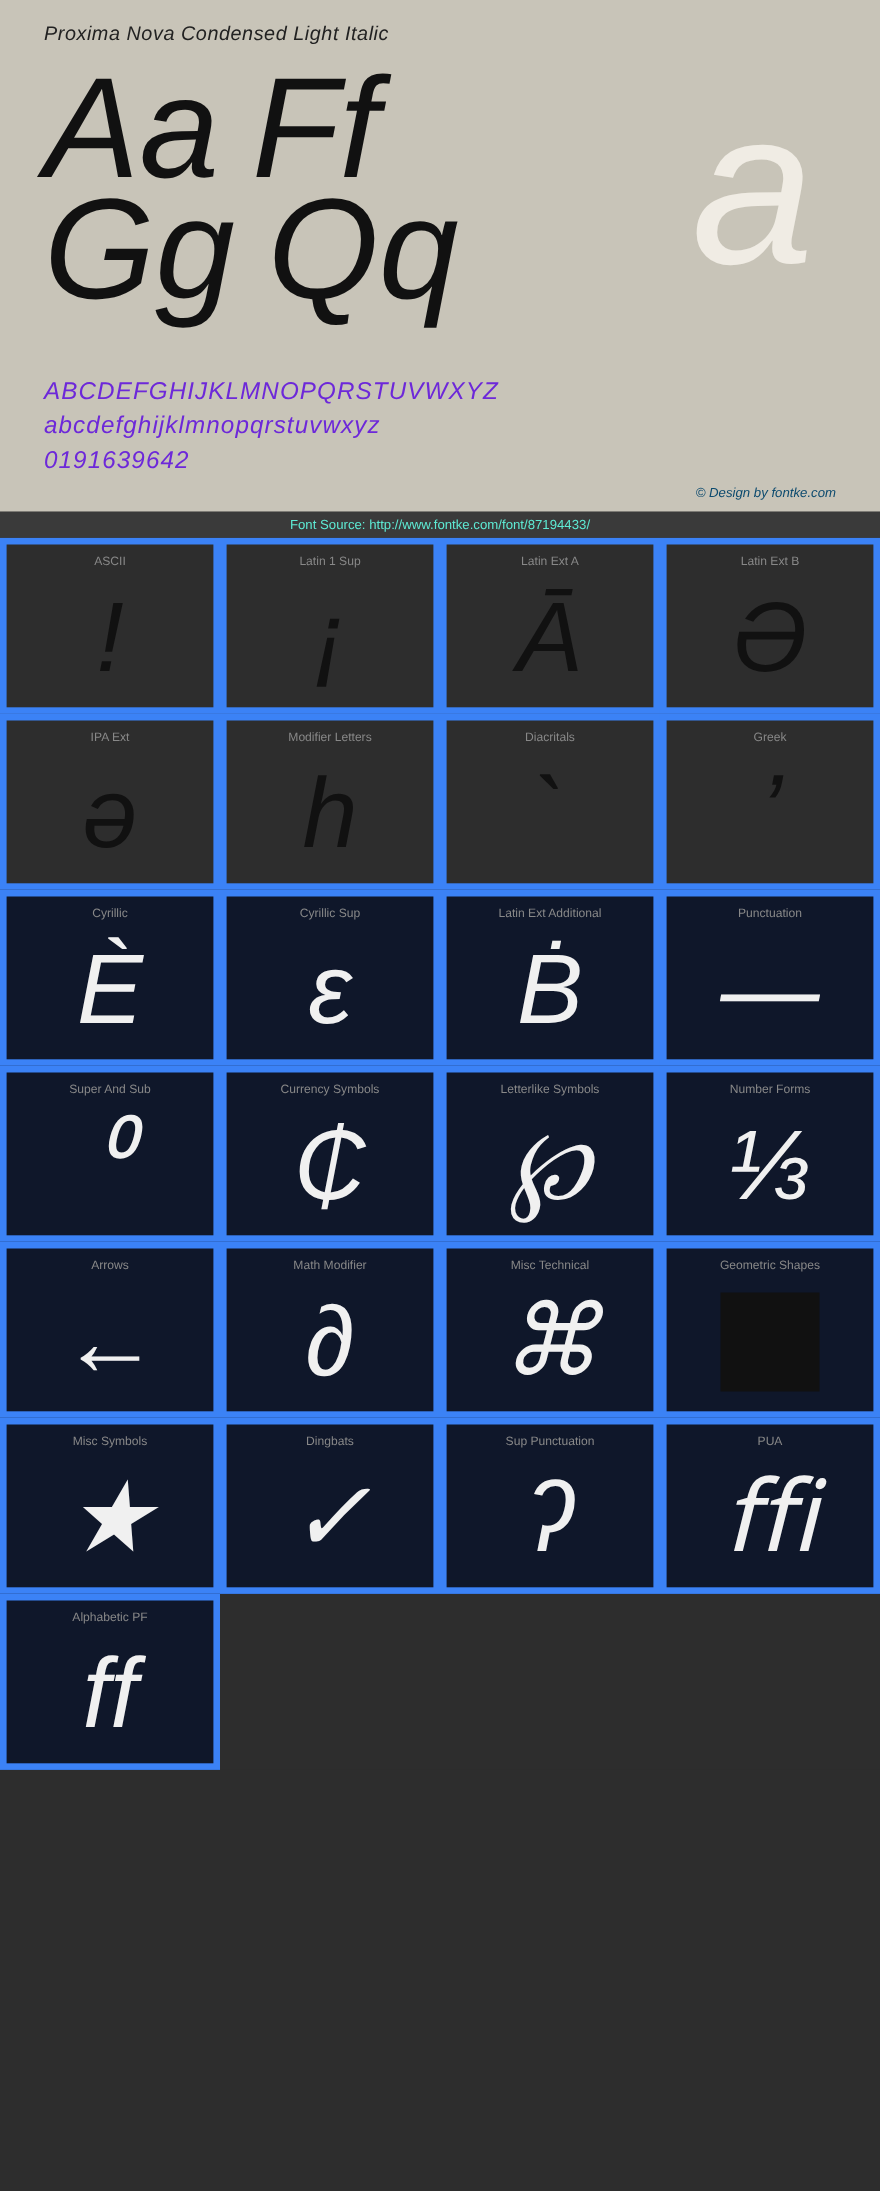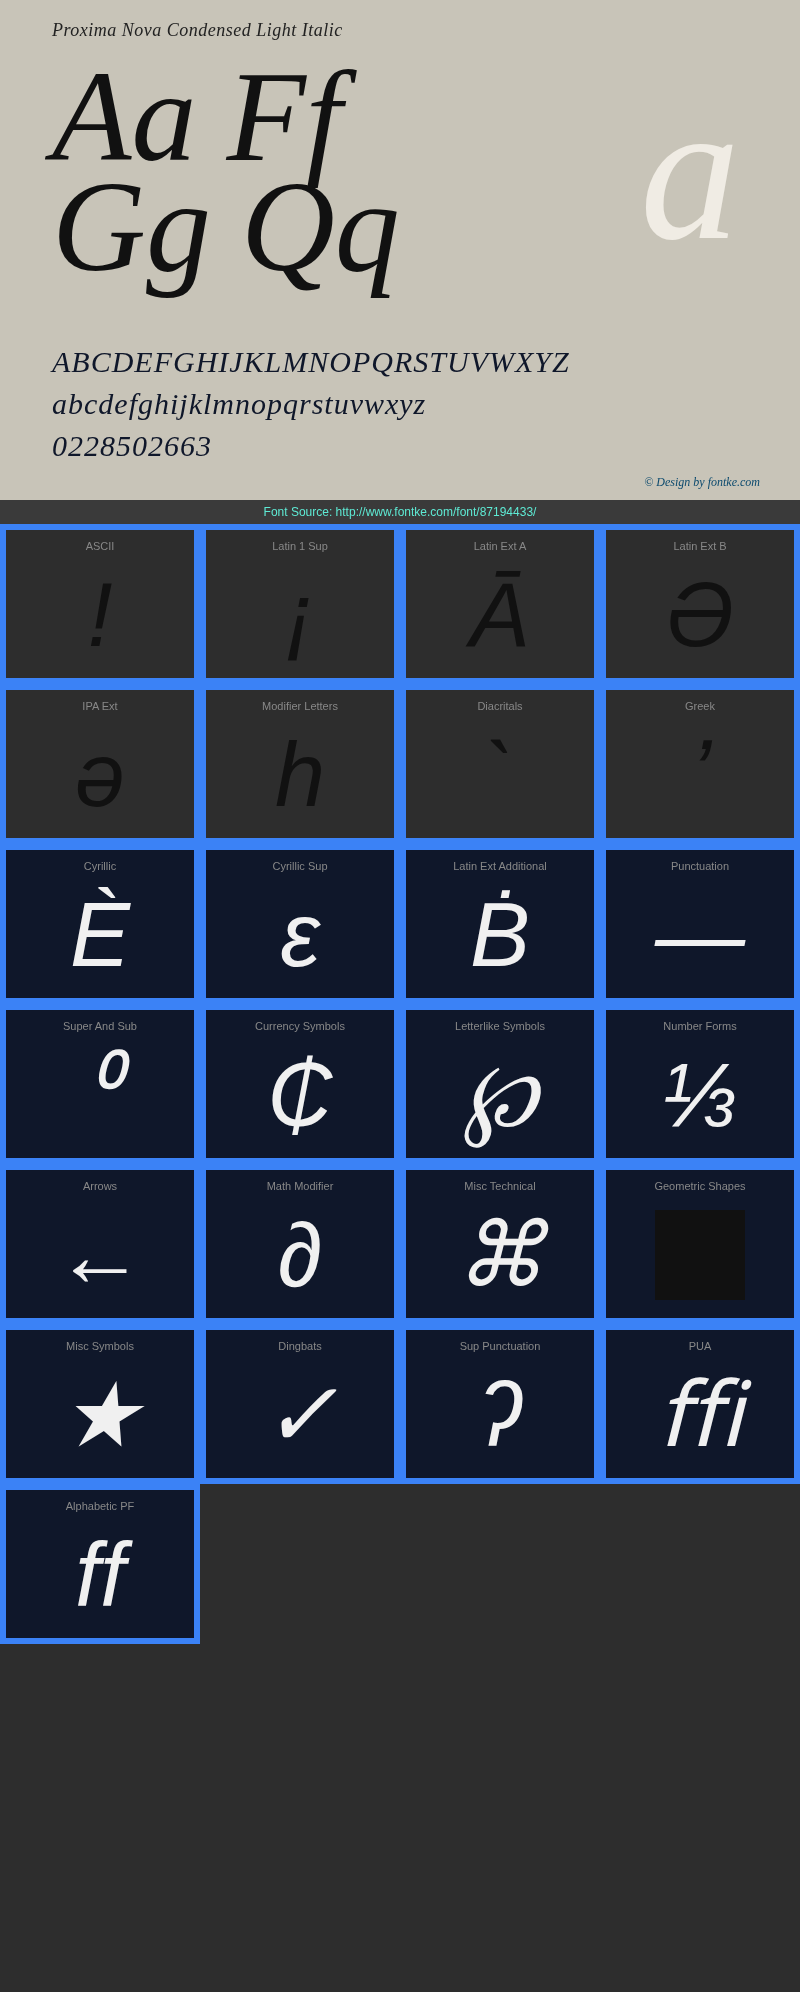--- a/index.html
+++ b/index.html
@@ -1,23 +1,22 @@
 <!DOCTYPE html>
 <html><head>
   <meta charset="utf-8">
   <style>
     * { margin: 0; padding: 0; box-sizing: border-box; }
     body { width: 800px; background: #2d2d2d; font-family: Arial, sans-serif; }
 
     
     .preview-area {
       background: #c8c4b8;
-      padding: 20px 40px 10px 52px;
+      padding: 20px 40px 10px 40px;
       position: relative;
-      font-family: Liberation Serif, serif;
     }
     .font-title {
       font-size: 18px;
       font-style: italic;
       color: #222;
       margin-bottom: 10px;
       font-weight: 300;
       letter-spacing: 0.5px;
     }
     .big-letter {
@@ -34,24 +33,24 @@
       color: #f0ece4;
       line-height: 1;
       position: absolute;
       right: 20px;
       top: 20px;
     }
     .alphabet-section {
       margin-top: 10px;
     }
     .alphabet-line {
-      font-size: 30px;
-      font-weight: 300;
-      font-style: italic;
-      color: #0f172a;
+      font-size: 22px;
+      font-weight: 300;
+      font-style: italic;
+      color: #6d28d9;
       letter-spacing: 1px;
       line-height: 1.4;
     }
     .copyright {
       text-align: right;
       font-size: 12px;
       color: #0c4a6e;
       margin-top: 8px;
       font-style: italic;
     }
@@ -126,21 +125,21 @@
         <span class="big-letter">Gg</span>
         <span class="big-letter">Qq</span>
       </div>
     </div>
     <div class="big-letter-white">a</div>
   </div>
 
   <div class="alphabet-section">
     <div class="alphabet-line">ABCDEFGHIJKLMNOPQRSTUVWXYZ</div>
     <div class="alphabet-line">abcdefghijklmnopqrstuvwxyz</div>
-    <div class="alphabet-line">0228502663</div>
+    <div class="alphabet-line">0191639642</div>
   </div>
 
   <div class="copyright">© Design by fontke.com</div>
 </div>
 
 <div class="source-bar">Font Source: http://www.fontke.com/font/87194433/</div>
 
 <div class="char-grid" id="char-grid">
     <div class="char-cell">
       <div class="char-label">ASCII</div>

